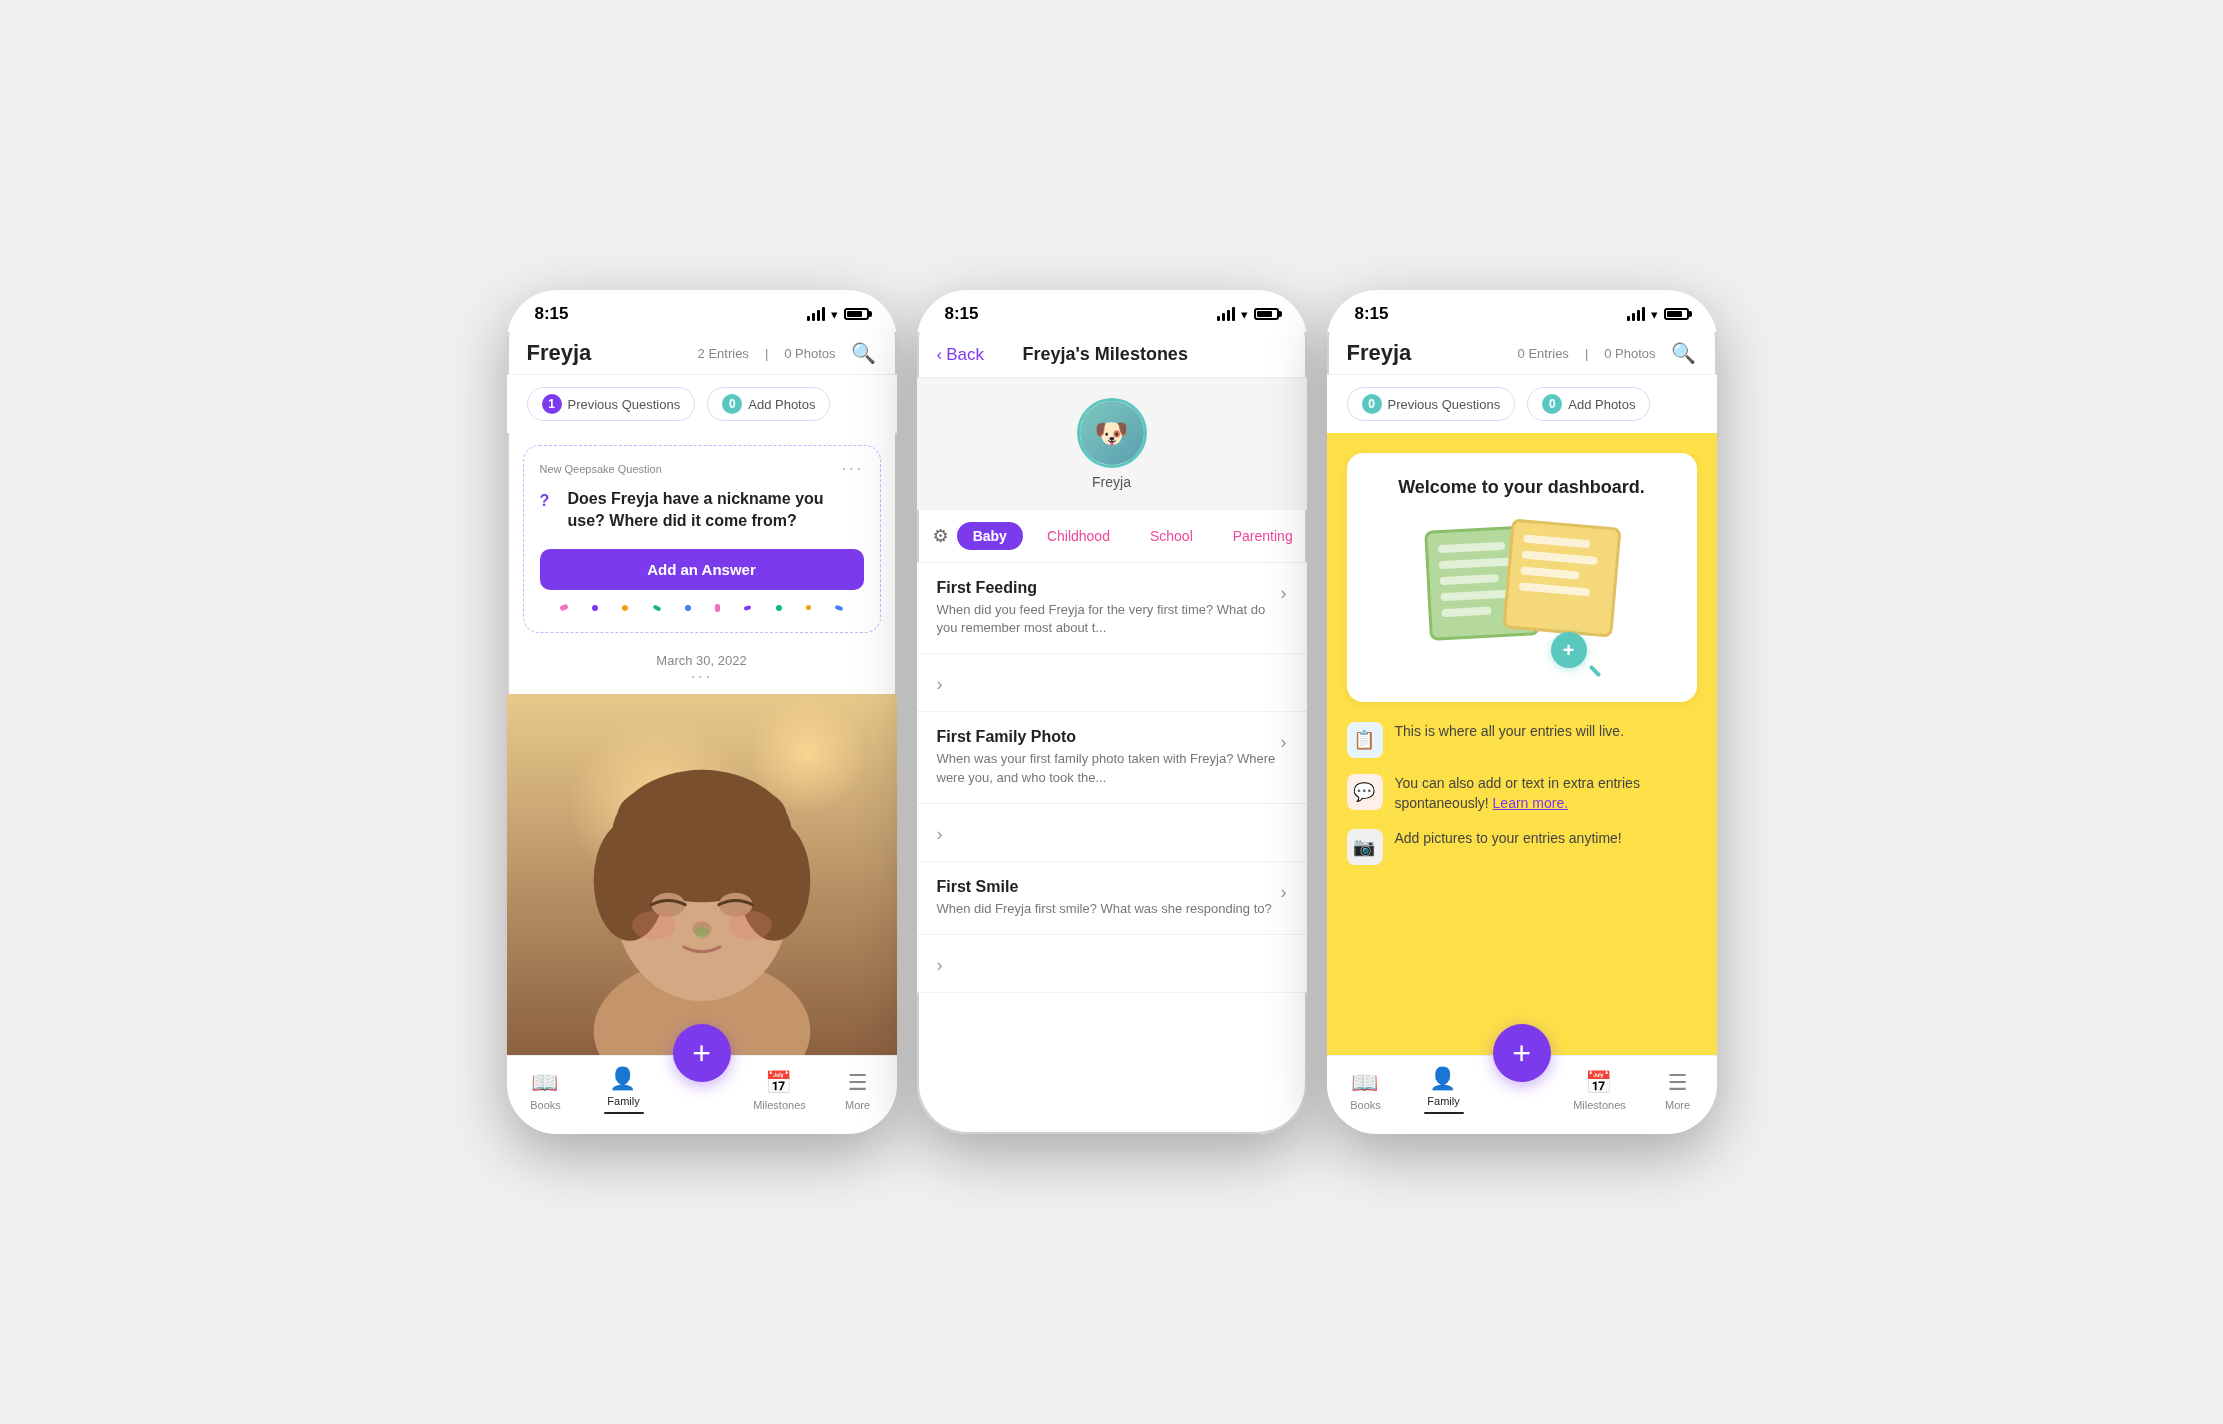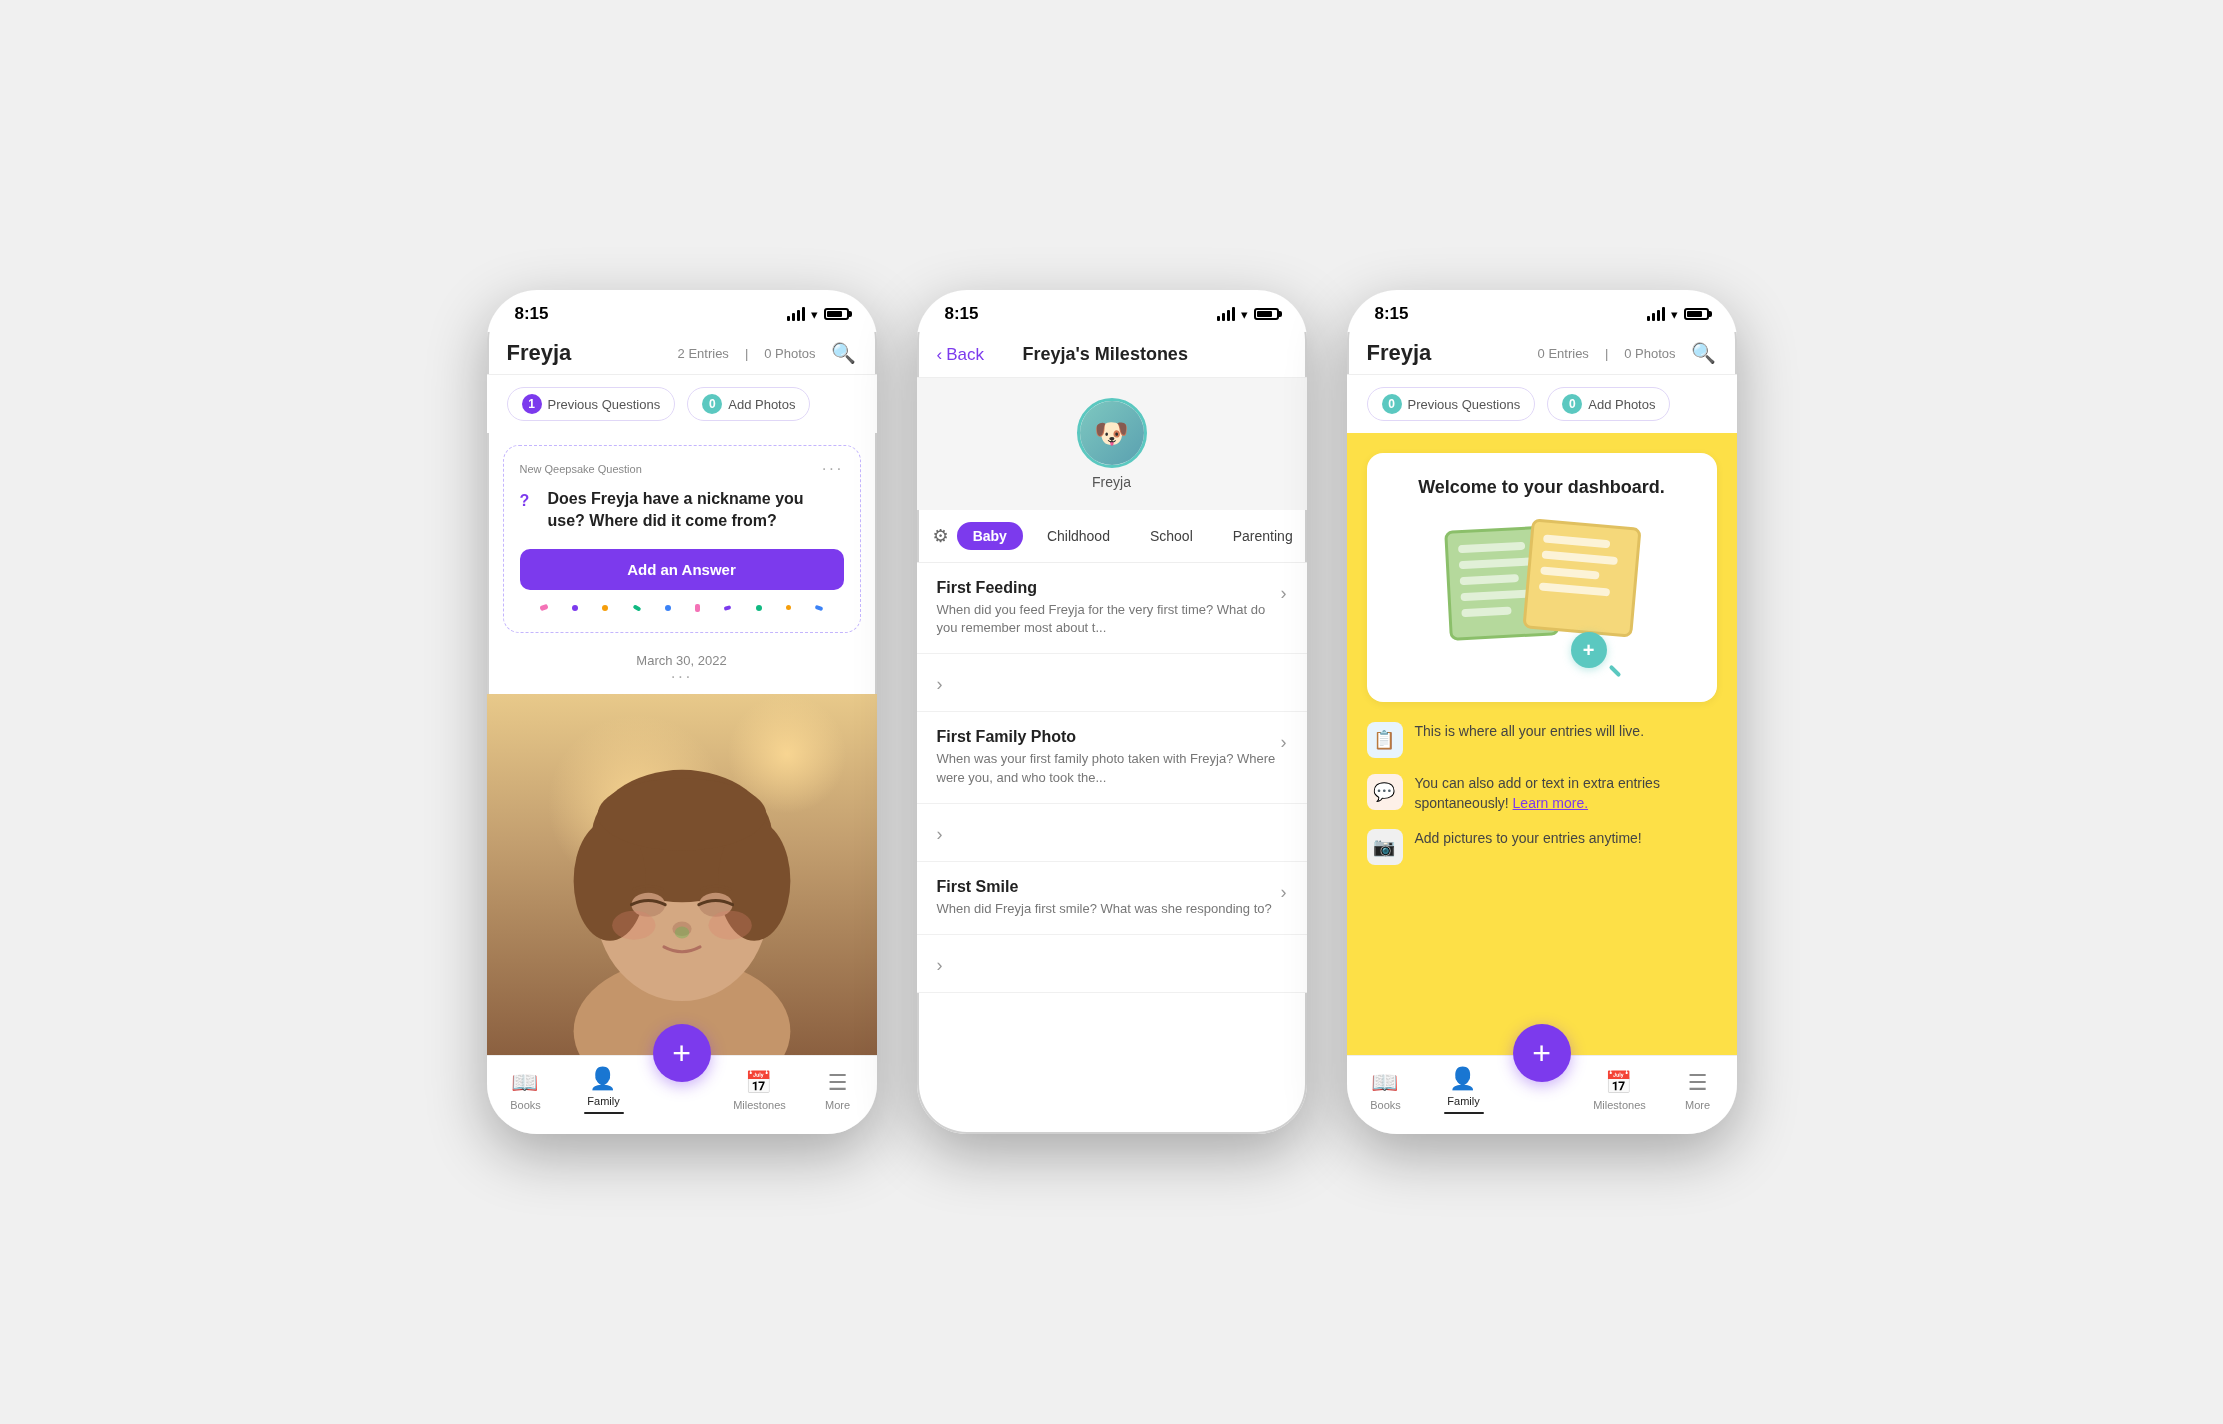--- a/index.html
+++ b/index.html
@@ -8,21 +8,21 @@
       display: flex;
       justify-content: center;
       align-items: center;
       min-height: 100vh;
       font-family: -apple-system, BlinkMacSystemFont, 'Segoe UI', sans-serif;
       padding: 40px 20px;
     }
 
     .phones-container {
       display: flex;
-      gap: 40px;
+      gap: 20px;
       align-items: flex-start;
       justify-content: center;
     }
 
     
     .phone {
       background: #fff;
       border-radius: 50px;
       box-shadow: 0 20px 60px rgba(0,0,0,0.3), inset 0 0 0 2px #d0d0d0;
       overflow: hidden;
@@ -306,21 +306,21 @@
       padding: 12px 16px;
       gap: 8px;
       border-bottom: 1px solid #eee;
     }
     .settings-icon-sm { color: #666; font-size: 18px; cursor: pointer; }
     .cat-tab {
       padding: 6px 16px;
       border-radius: 20px;
       font-size: 14px;
       cursor: pointer;
-      color: #404040;
+      color: #ec4899;
     }
     .cat-tab.active {
       background: #7c3aed;
       color: #fff;
       font-weight: 600;
     }
 
     .milestone-list {
       flex: 1;
       overflow-y: auto;

